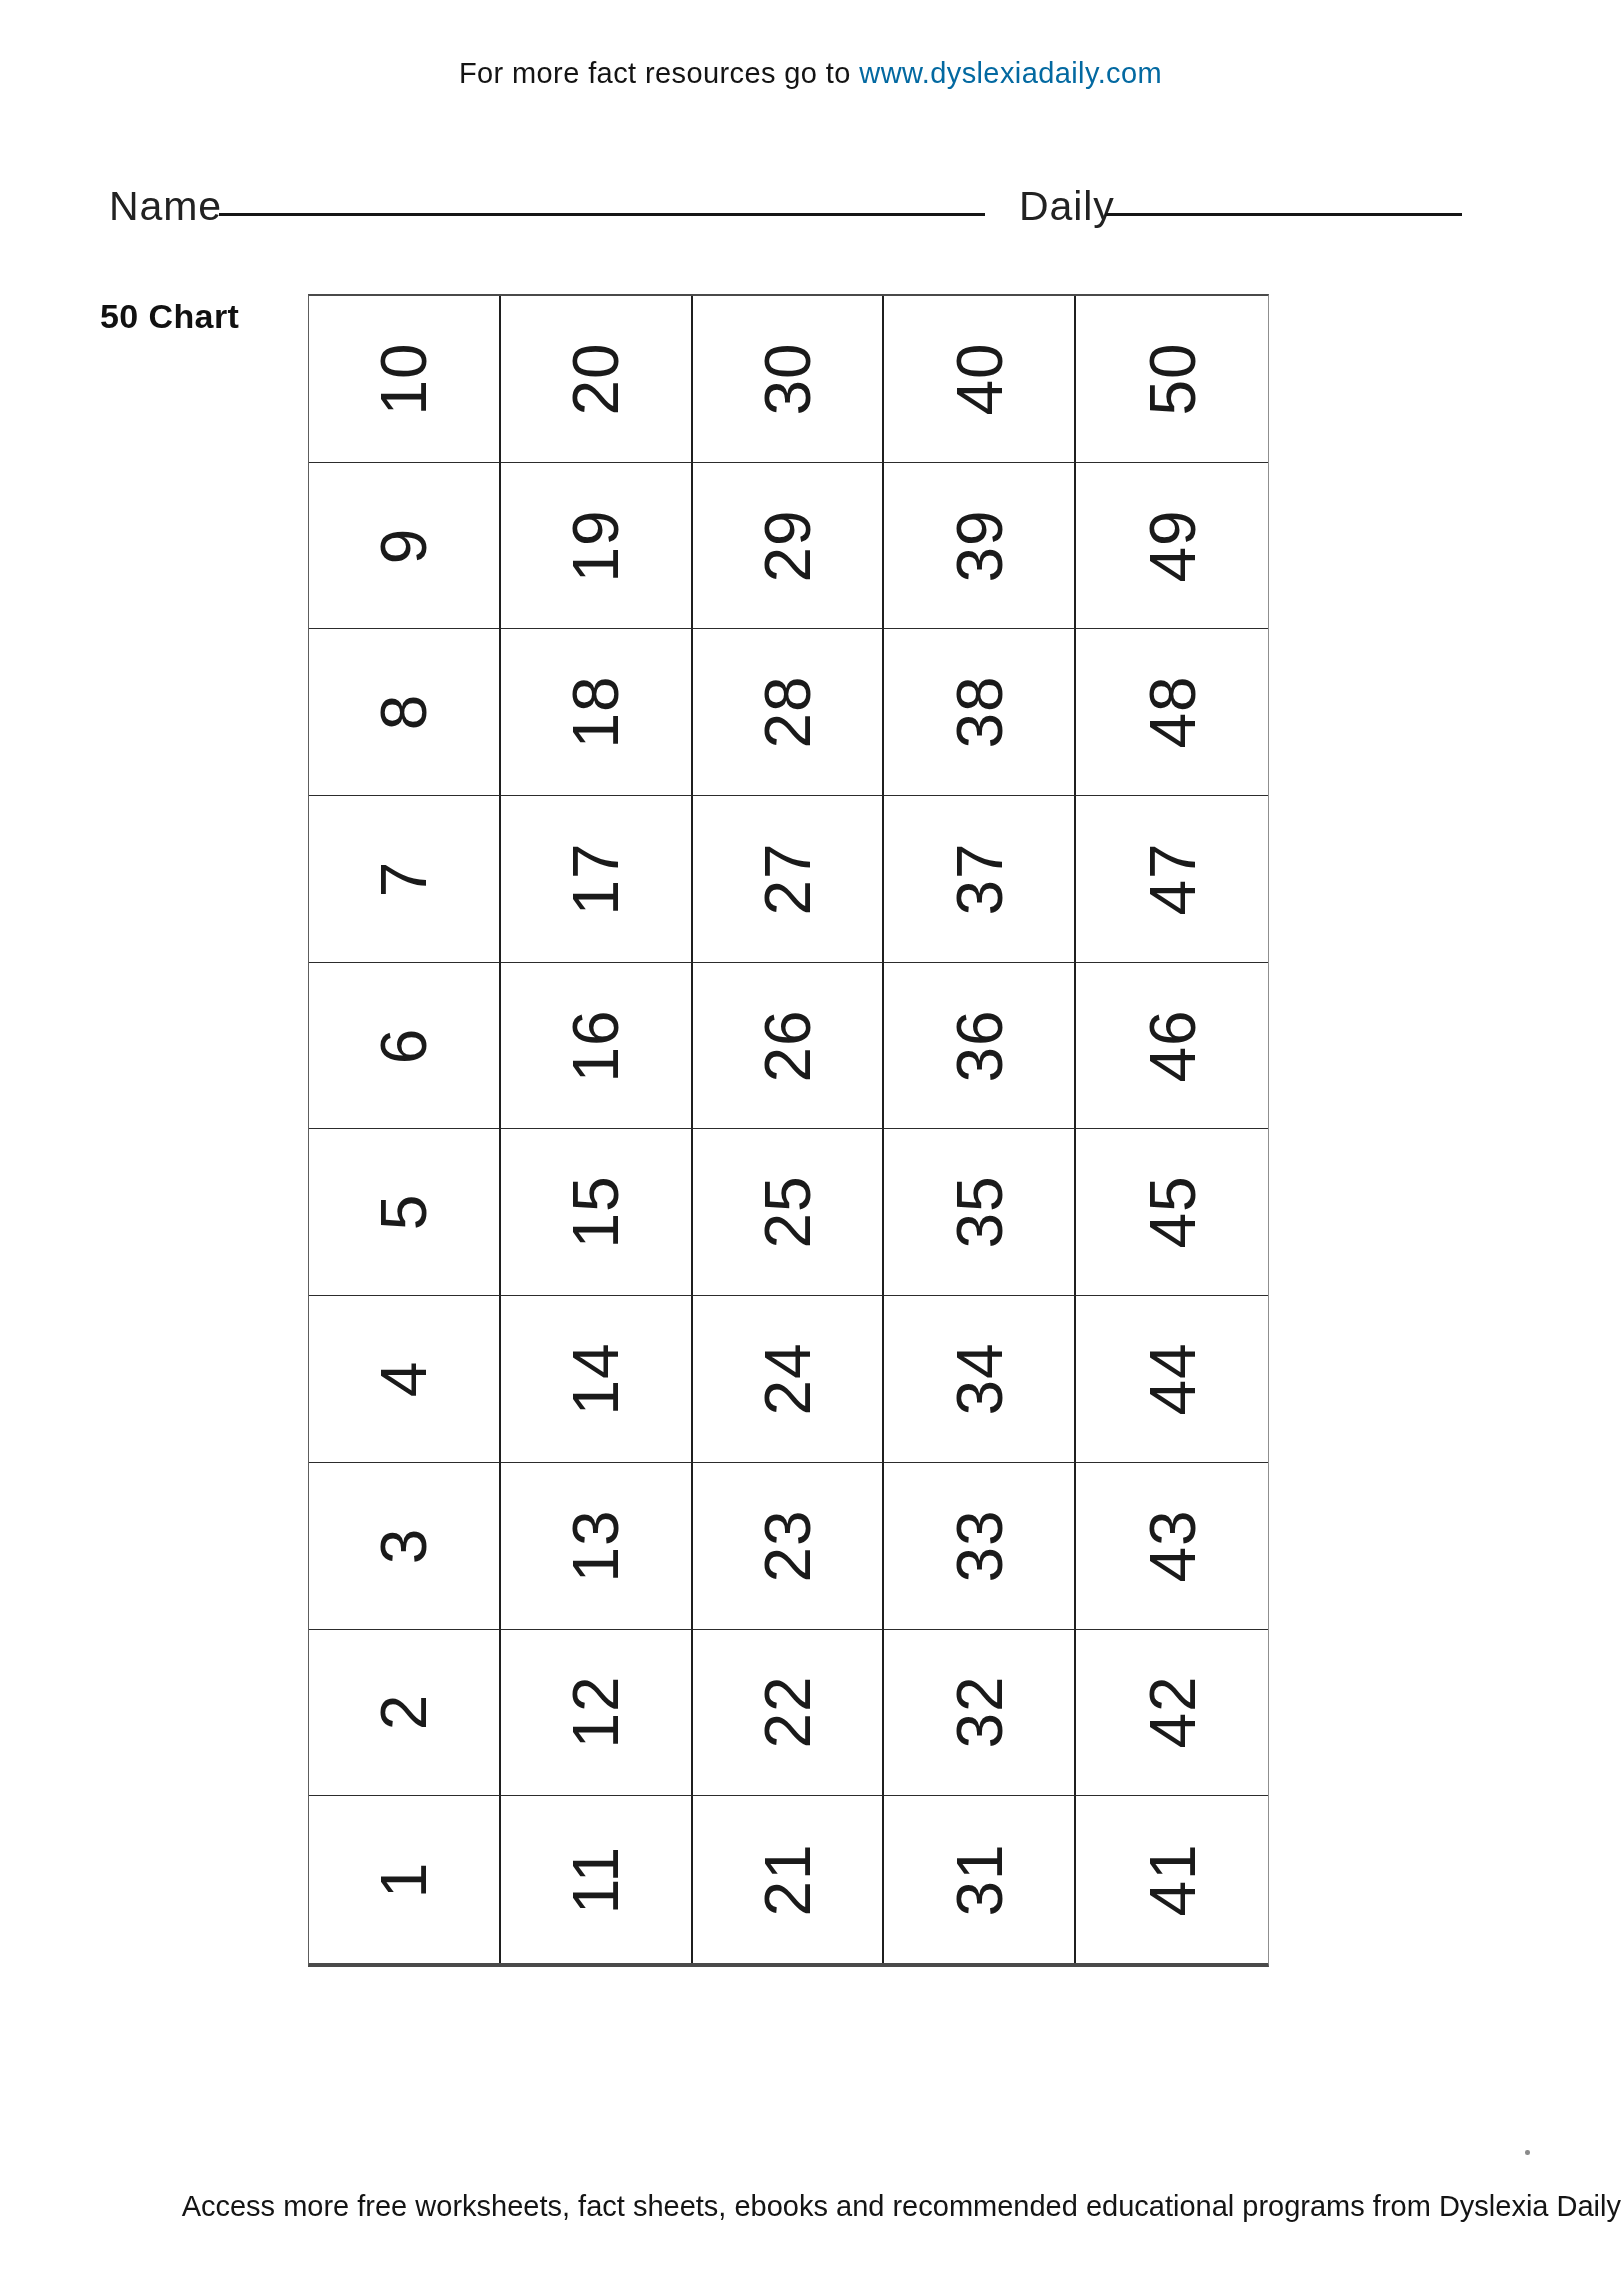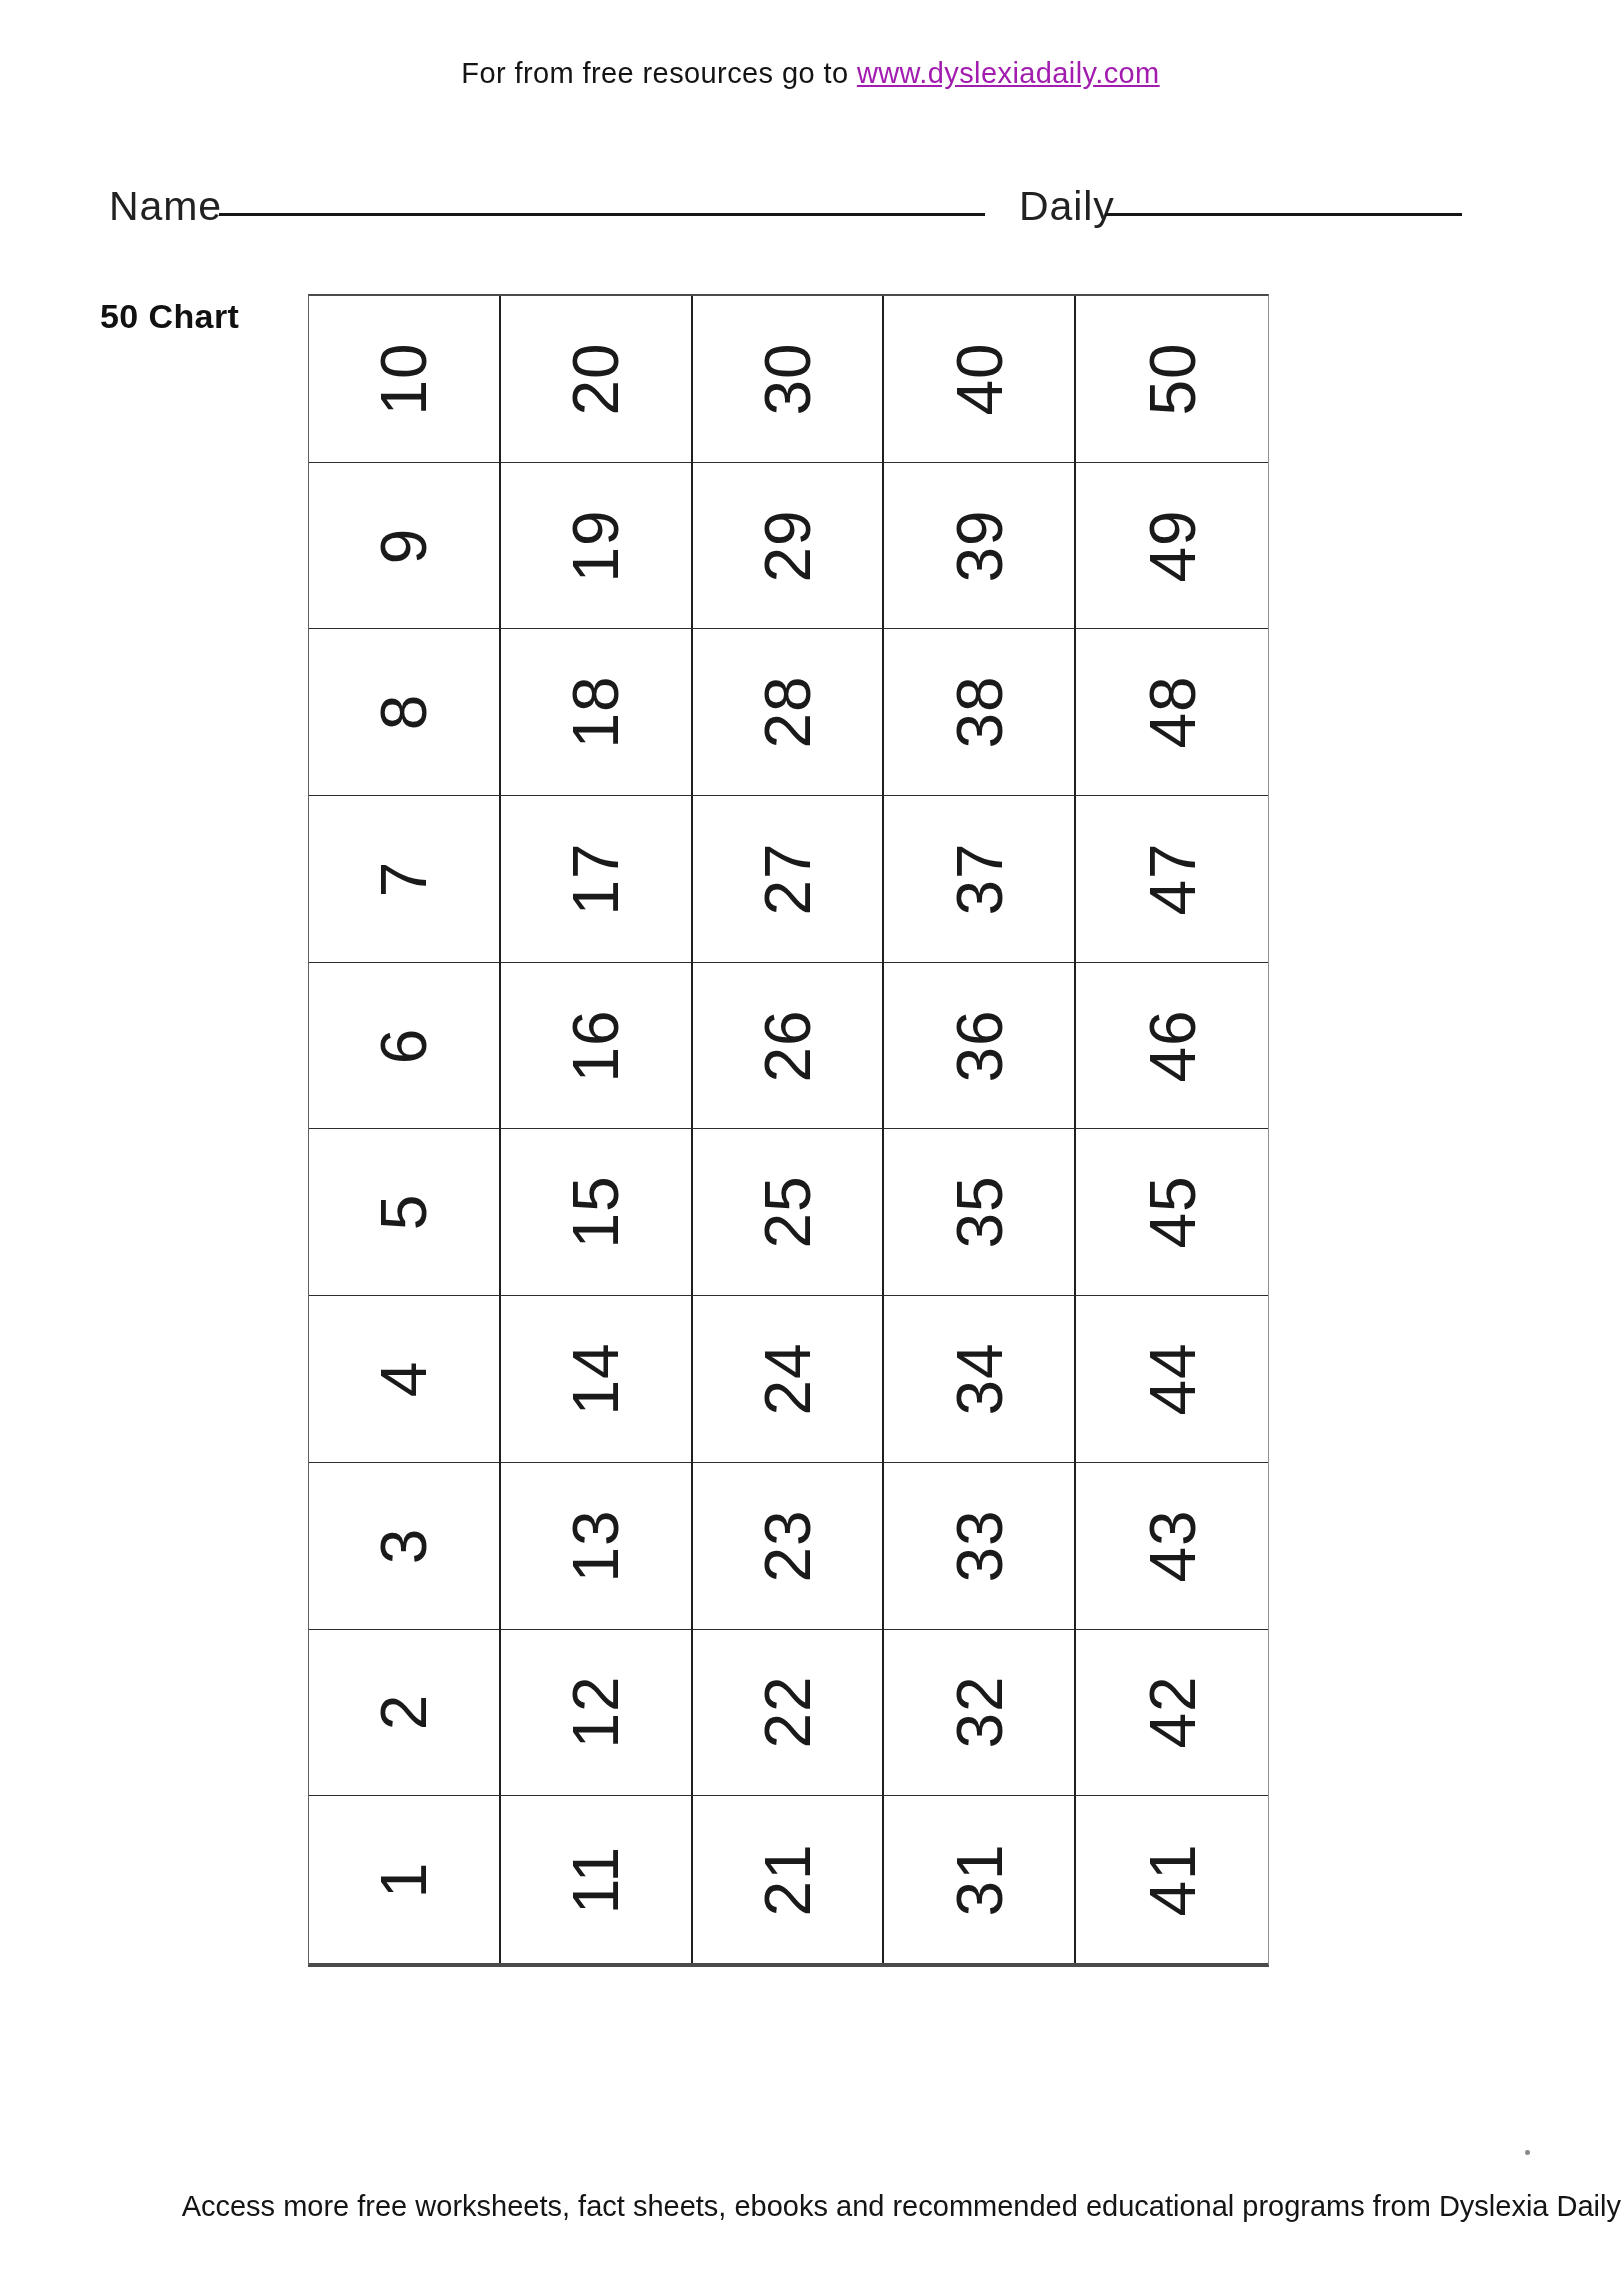--- a/index.html
+++ b/index.html
@@ -16,22 +16,21 @@
   .header{
     position:absolute;
     left:0; top:57px;
     width:100%;
     text-align:center;
     font-size:29px;
     letter-spacing:0.4px;
     color:#141414;
   }
   a.link{
-    color:#a21caf;
-    text-decoration:underline;
+    color:#0369a1;
     cursor:pointer;
   }
   
   .field-label{
     position:absolute;
     font-size:41px;
     color:#222;
     letter-spacing:0.9px;
   }
   .name-label{ left:109px; top:183px; }
@@ -103,21 +102,21 @@
     border-radius:50%;
     background:#8a8a8a;
   }
 </style>
 </head>
 <body>
 
 <div class="page">
 
   <div class="header">
-    <span>For from free resources go to </span><a class="link">www.dyslexiadaily.com</a>
+    <span>For more fact resources go to </span><a class="link">www.dyslexiadaily.com</a>
   </div>
 
   <span class="field-label name-label">Name</span>
   <div class="write-line name-line"></div>
 
   <span class="field-label date-label">Daily</span>
   <div class="write-line date-line"></div>
 
   <div class="chart-title">50 Chart</div>
 

